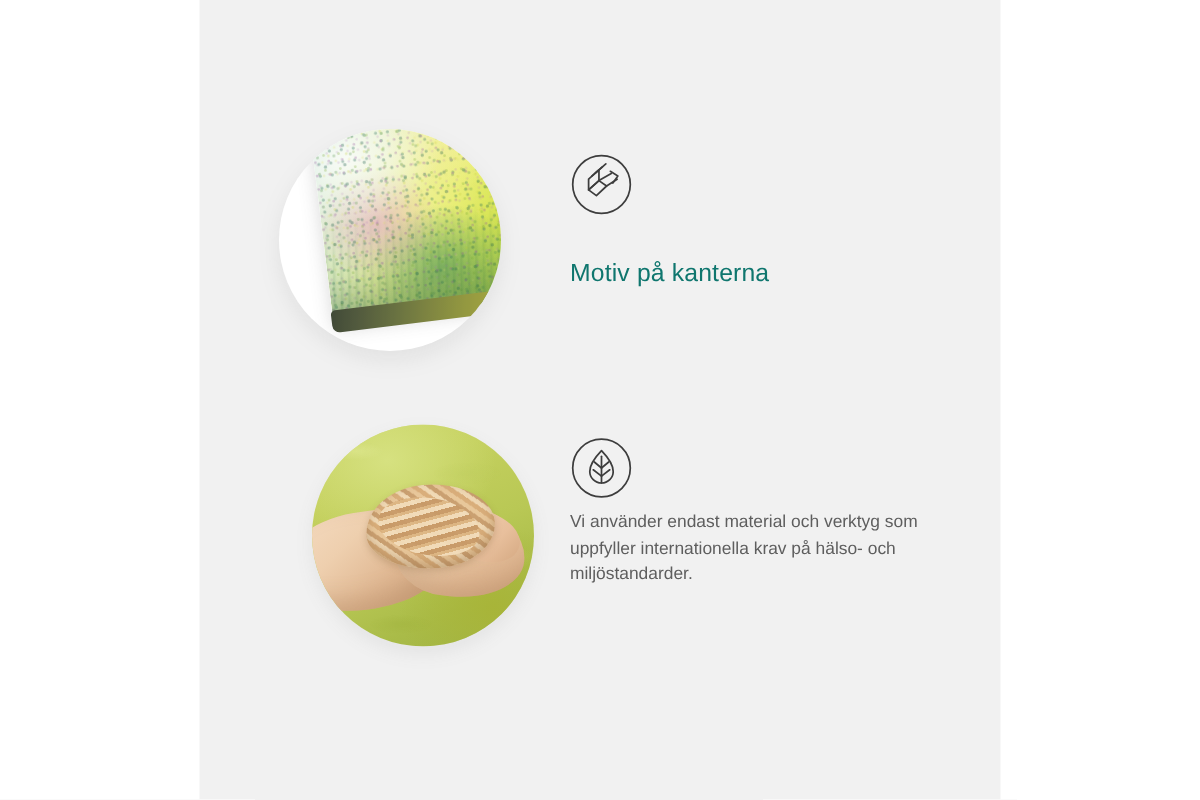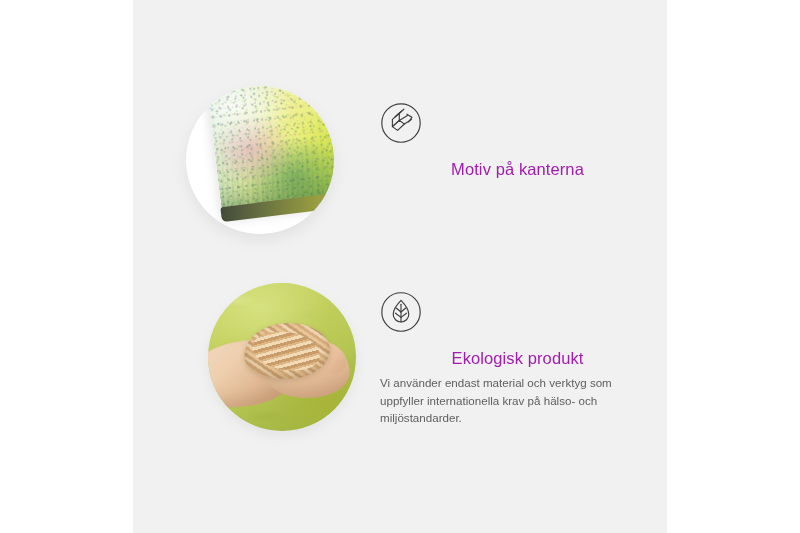--- a/index.html
+++ b/index.html
@@ -234,27 +234,26 @@
   #text-2 { top: 16px; }
 
   .feature-icon {
     width: 42px;
     height: 42px;
     display: block;
   }
   .feature-icon svg { display: block; }
 
   .feature-title {
-    margin: 15px 0 0 0;
+    margin: 28px 0 0 0;
     font-size: 16.5px;
     font-weight: 400;
     line-height: 20px;
-    color: #a21caf;
+    color: #0f766e;
     letter-spacing: 0.1px;
-    text-align: center;
   }
   .feature-body {
     margin: 6px 0 0 0;
     font-size: 11.6px;
     line-height: 17.6px;
     color: #5e5e5e;
     max-width: 268px;
   }
 </style>
 </head>
@@ -311,19 +310,18 @@
           <svg width="42" height="42" viewBox="0 0 42 42" fill="none" stroke="#3d3d3d" stroke-width="1.15" stroke-linecap="round" stroke-linejoin="round">
             <circle cx="21" cy="21" r="19.2"></circle>
             <path d="M21 9.4 C16.0 14.6 13.2 19.0 13.2 23.3 C13.2 27.6 16.7 31.0 21 31.0 C25.3 31.0 28.8 27.6 28.8 23.3 C28.8 19.0 26.0 14.6 21 9.4 Z"></path>
             <path d="M21 13.2 L21 31.0"></path>
             <path d="M21 21.0 L16.2 17.0"></path>
             <path d="M21 21.0 L25.8 17.0"></path>
             <path d="M21 26.4 L15.5 22.2"></path>
             <path d="M21 26.4 L26.5 22.2"></path>
           </svg>
         </span>
-        <h3 class="feature-title">Ekologisk produkt</h3>
         <p class="feature-body">Vi använder endast material och verktyg som uppfyller internationella krav på hälso- och miljöstandarder.</p>
       </div>
     </div>
 
   </div>
 </div>
 
 </body></html>

